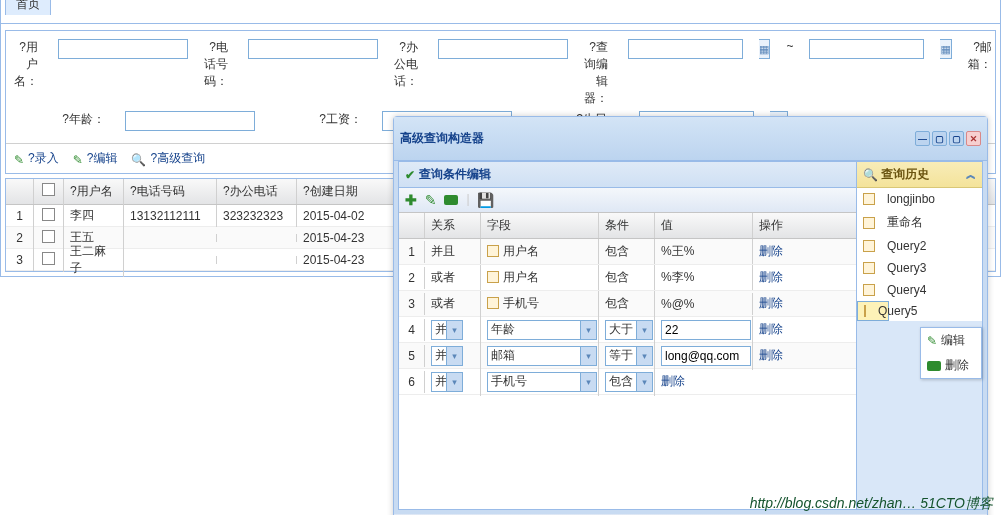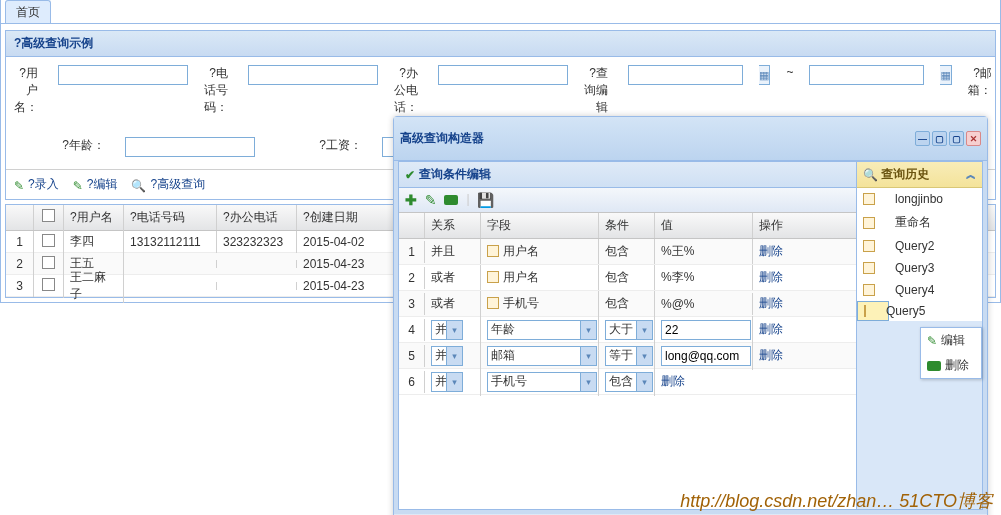--- a/index.html
+++ b/index.html
@@ -1,20 +1,20 @@
 <!DOCTYPE html>
 <html><head>
 <meta charset="utf-8">
 <style>
 * { box-sizing: border-box; margin: 0; padding: 0; }
 body { font-family: Arial, "Microsoft YaHei", sans-serif; font-size: 12px; background: #fff; color: #333; width: 1001px; }
 .outer { border: 1px solid #99bbe8; border-top: none; }
 
 
-.tabbar { display: flex; align-items: flex-end; padding: 2px 4px 0; background: #fff; border-bottom: 1px solid #99bbe8; height: 24px; }
+.tabbar { display: flex; align-items: flex-end; padding: 2px 4px 8px; background: #fff; border-bottom: 1px solid #99bbe8; height: 24px; }
 .tab { border: 1px solid #99bbe8; border-bottom: none; background: #deecfd; padding: 2px 10px; margin-right: 2px; font-size: 12px; cursor: pointer; border-radius: 3px 3px 0 0; line-height: 18px; }
 .tab.active { background: #fff; }
 .tabclose { color: #888; margin-left: 4px; font-size: 10px; }
 .fileicon { display:inline-block; width:12px; height:12px; background:#fff; border:1px solid #999; margin-right:4px; vertical-align:-2px; position:relative;}
 .fileicon::after{content:"";position:absolute;right:-1px;top:-1px;border:3px solid transparent;border-top-color:#999;border-right-color:#999;}
 
 
 .panel { border:1px solid #99bbe8; margin:6px 4px 0; }
 .panel-hd { background: linear-gradient(#dae8f6,#c8dbf2); padding:4px 8px; font-weight:bold; color:#15428b; border-bottom:1px solid #99bbe8;}
 .form { padding: 8px; }
@@ -68,41 +68,40 @@
 .sel.w{width:110px;}
 .sel.m{width:48px;}
 .sel .sv{flex:1;padding:0 3px;overflow:hidden;white-space:nowrap;}
 .sel .ar{width:16px;height:100%;background:#c8dbf2;display:flex;align-items:center;justify-content:center;color:#5b87b9;border-left:1px solid #7eadd9;font-size:9px;}
 .vin{border:1px solid #7eadd9;height:20px;width:90px;padding:0 3px;font-size:12px;}
 .aop{color:#15428b;cursor:pointer;}
 .cond-scroll{flex:1;min-height:270px;}
 
 .hist-hd{background:linear-gradient(#f8ecb8,#f4e39a);padding:4px 6px;font-weight:bold;color:#6b5410;border-bottom:1px solid #d9c777;display:flex;align-items:center;}
 .hist-body{background:#fff;}
-.hist-item{padding:4px 6px;cursor:pointer;display:flex;align-items:center;gap:20px;}
+.hist-item{padding:4px 6px;cursor:pointer;display:flex;align-items:center;gap:12px;}
 .hist-item.sel{background:#fdf2b8;}
 .ctx{position:absolute;left:920px;top:327px;background:#fff;border:1px solid #99bbe8;box-shadow:1px 1px 3px rgba(0,0,0,0.2);width:62px;}
 .ctx .mi{padding:4px 6px;cursor:pointer;display:flex;align-items:center;gap:4px;}
 
 .win-ft{display:flex;justify-content:flex-end;gap:8px;padding:6px 8px;background:linear-gradient(#dfe8f5,#cfdcee);}
 .fbtn{display:flex;align-items:center;gap:4px;padding:2px 12px;border:1px solid #99bbe8;border-radius:10px;background:linear-gradient(#fff,#e8f0fa);cursor:pointer;color:#333;}
 .okic{color:#2e8b2e;font-weight:bold;}
 .cxic{color:#c33;font-weight:bold;}
-.wm{position:absolute;right:8px;bottom:2px;color:#a16207;font-style:italic;font-size:18px;pointer-events:none;}
+.wm{position:absolute;right:8px;bottom:2px;color:#14532d;font-style:italic;font-size:14px;pointer-events:none;}
 </style>
 </head>
 <body>
 
 <div class="outer">
   <div class="tabbar">
     <div class="tab">首页</div>
   </div>
 
   <div class="panel">
-    <div class="panel-hd">?高级查询示例</div>
     <div class="form">
       <div class="form-row">
         <span class="lbl">?用户名：</span>
         <input class="inp" style="">
         <span class="lbl">?电话号码：</span>
         <input class="inp" style="">
         <span class="lbl">?办公电话：</span>
         <input class="inp" style="">
         <span class="lbl">?查询编辑器：</span>
         <input class="inp date" style="">

